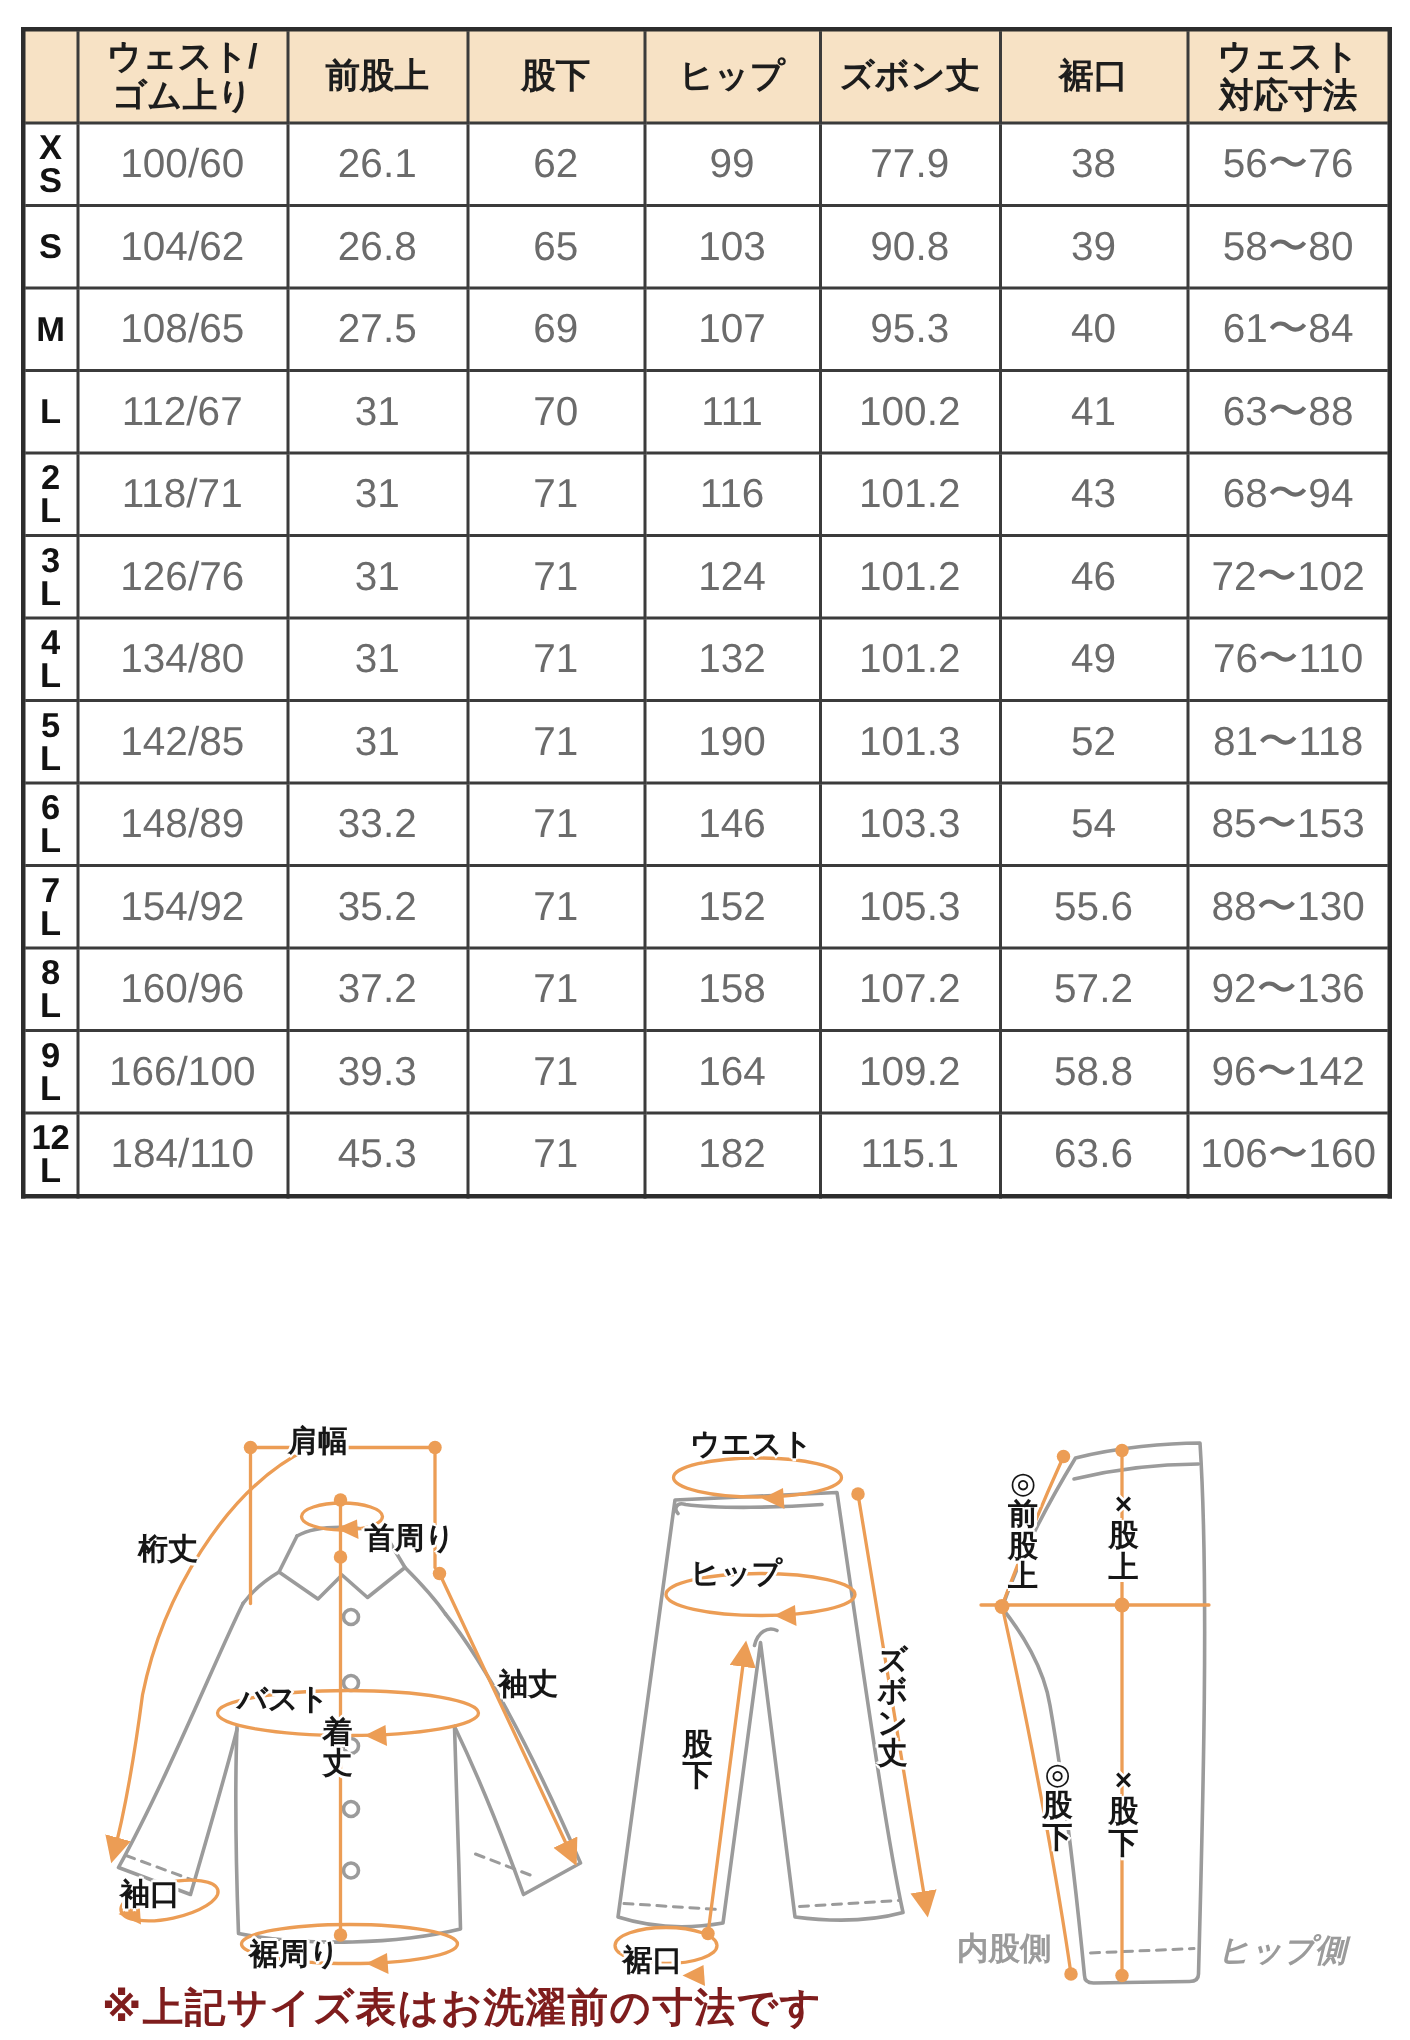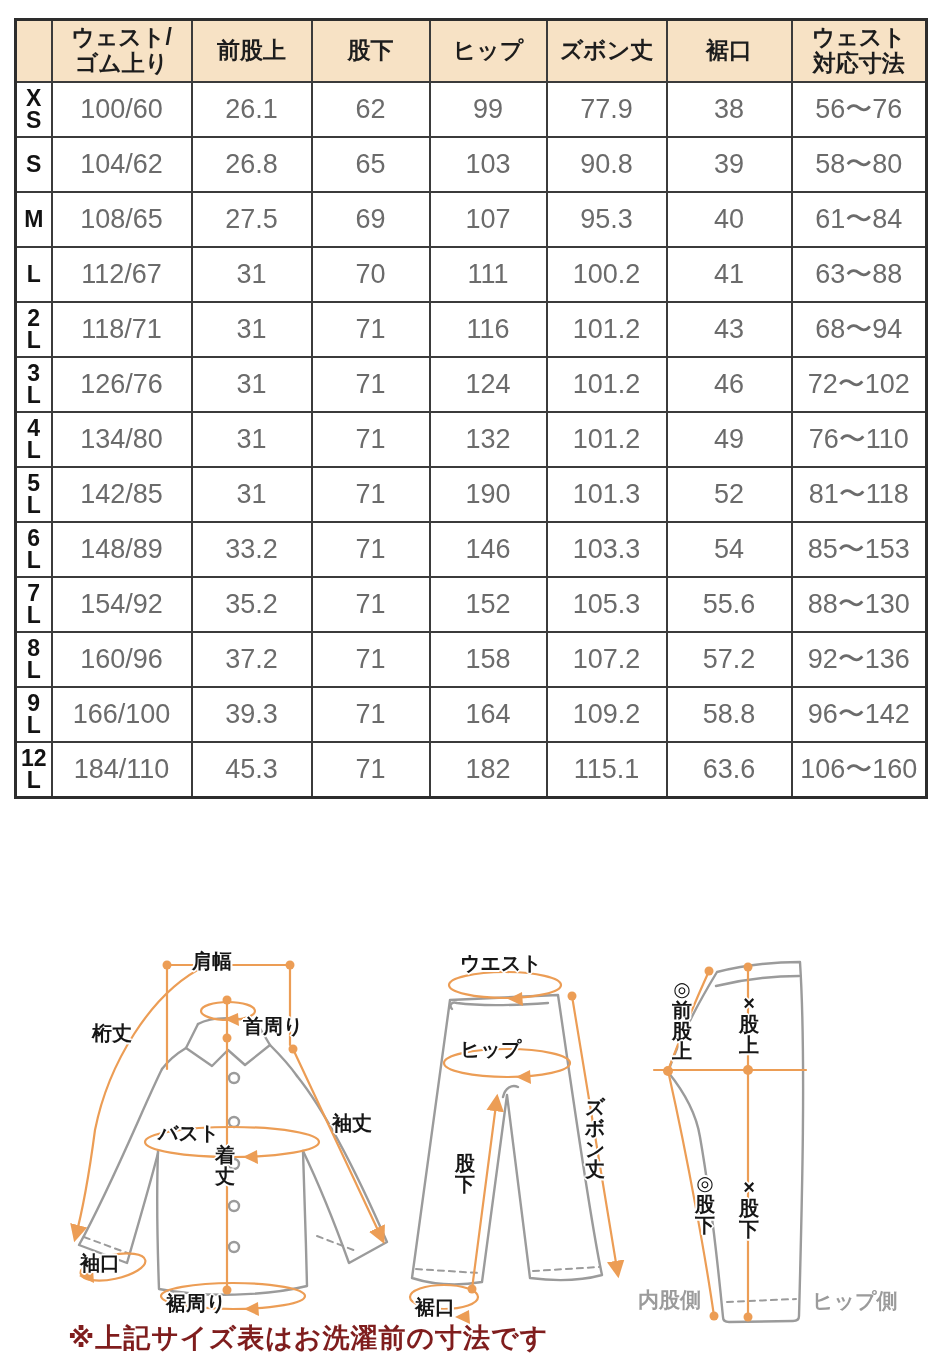--- a/index.html
+++ b/index.html
@@ -324,17 +324,17 @@
     <div class="lbl" style="left:460px; top:94px;">ヒップ</div>
     <div class="lbl vlabel" style="left:582px; top:152px;">ズボン丈</div>
     <div class="lbl vlabel" style="left:452px; top:208px;">股下</div>
     <div class="lbl" style="left:415px; top:352px;">裾口</div>
 
     <div class="lbl vlabel" style="left:669px; top:34px;">◎前股上</div>
     <div class="lbl vlabel" style="left:736px; top:48px;">×股上</div>
     <div class="lbl vlabel" style="left:692px; top:228px;">◎股下</div>
     <div class="lbl vlabel" style="left:736px; top:232px;">×股下</div>
     <div class="lbl glabel" style="left:638px; top:344px;">内股側</div>
-    <div class="lbl glabel" style="left:812px; top:345px;">ヒップ側</div>
+    <div class="lbl glabel" style="left:812px; top:345px;font-style:italic;">ヒップ側</div>
   </div>
 
   <div class="footnote">※上記サイズ表はお洗濯前の寸法です</div>
 </div>
 
 </body></html>

